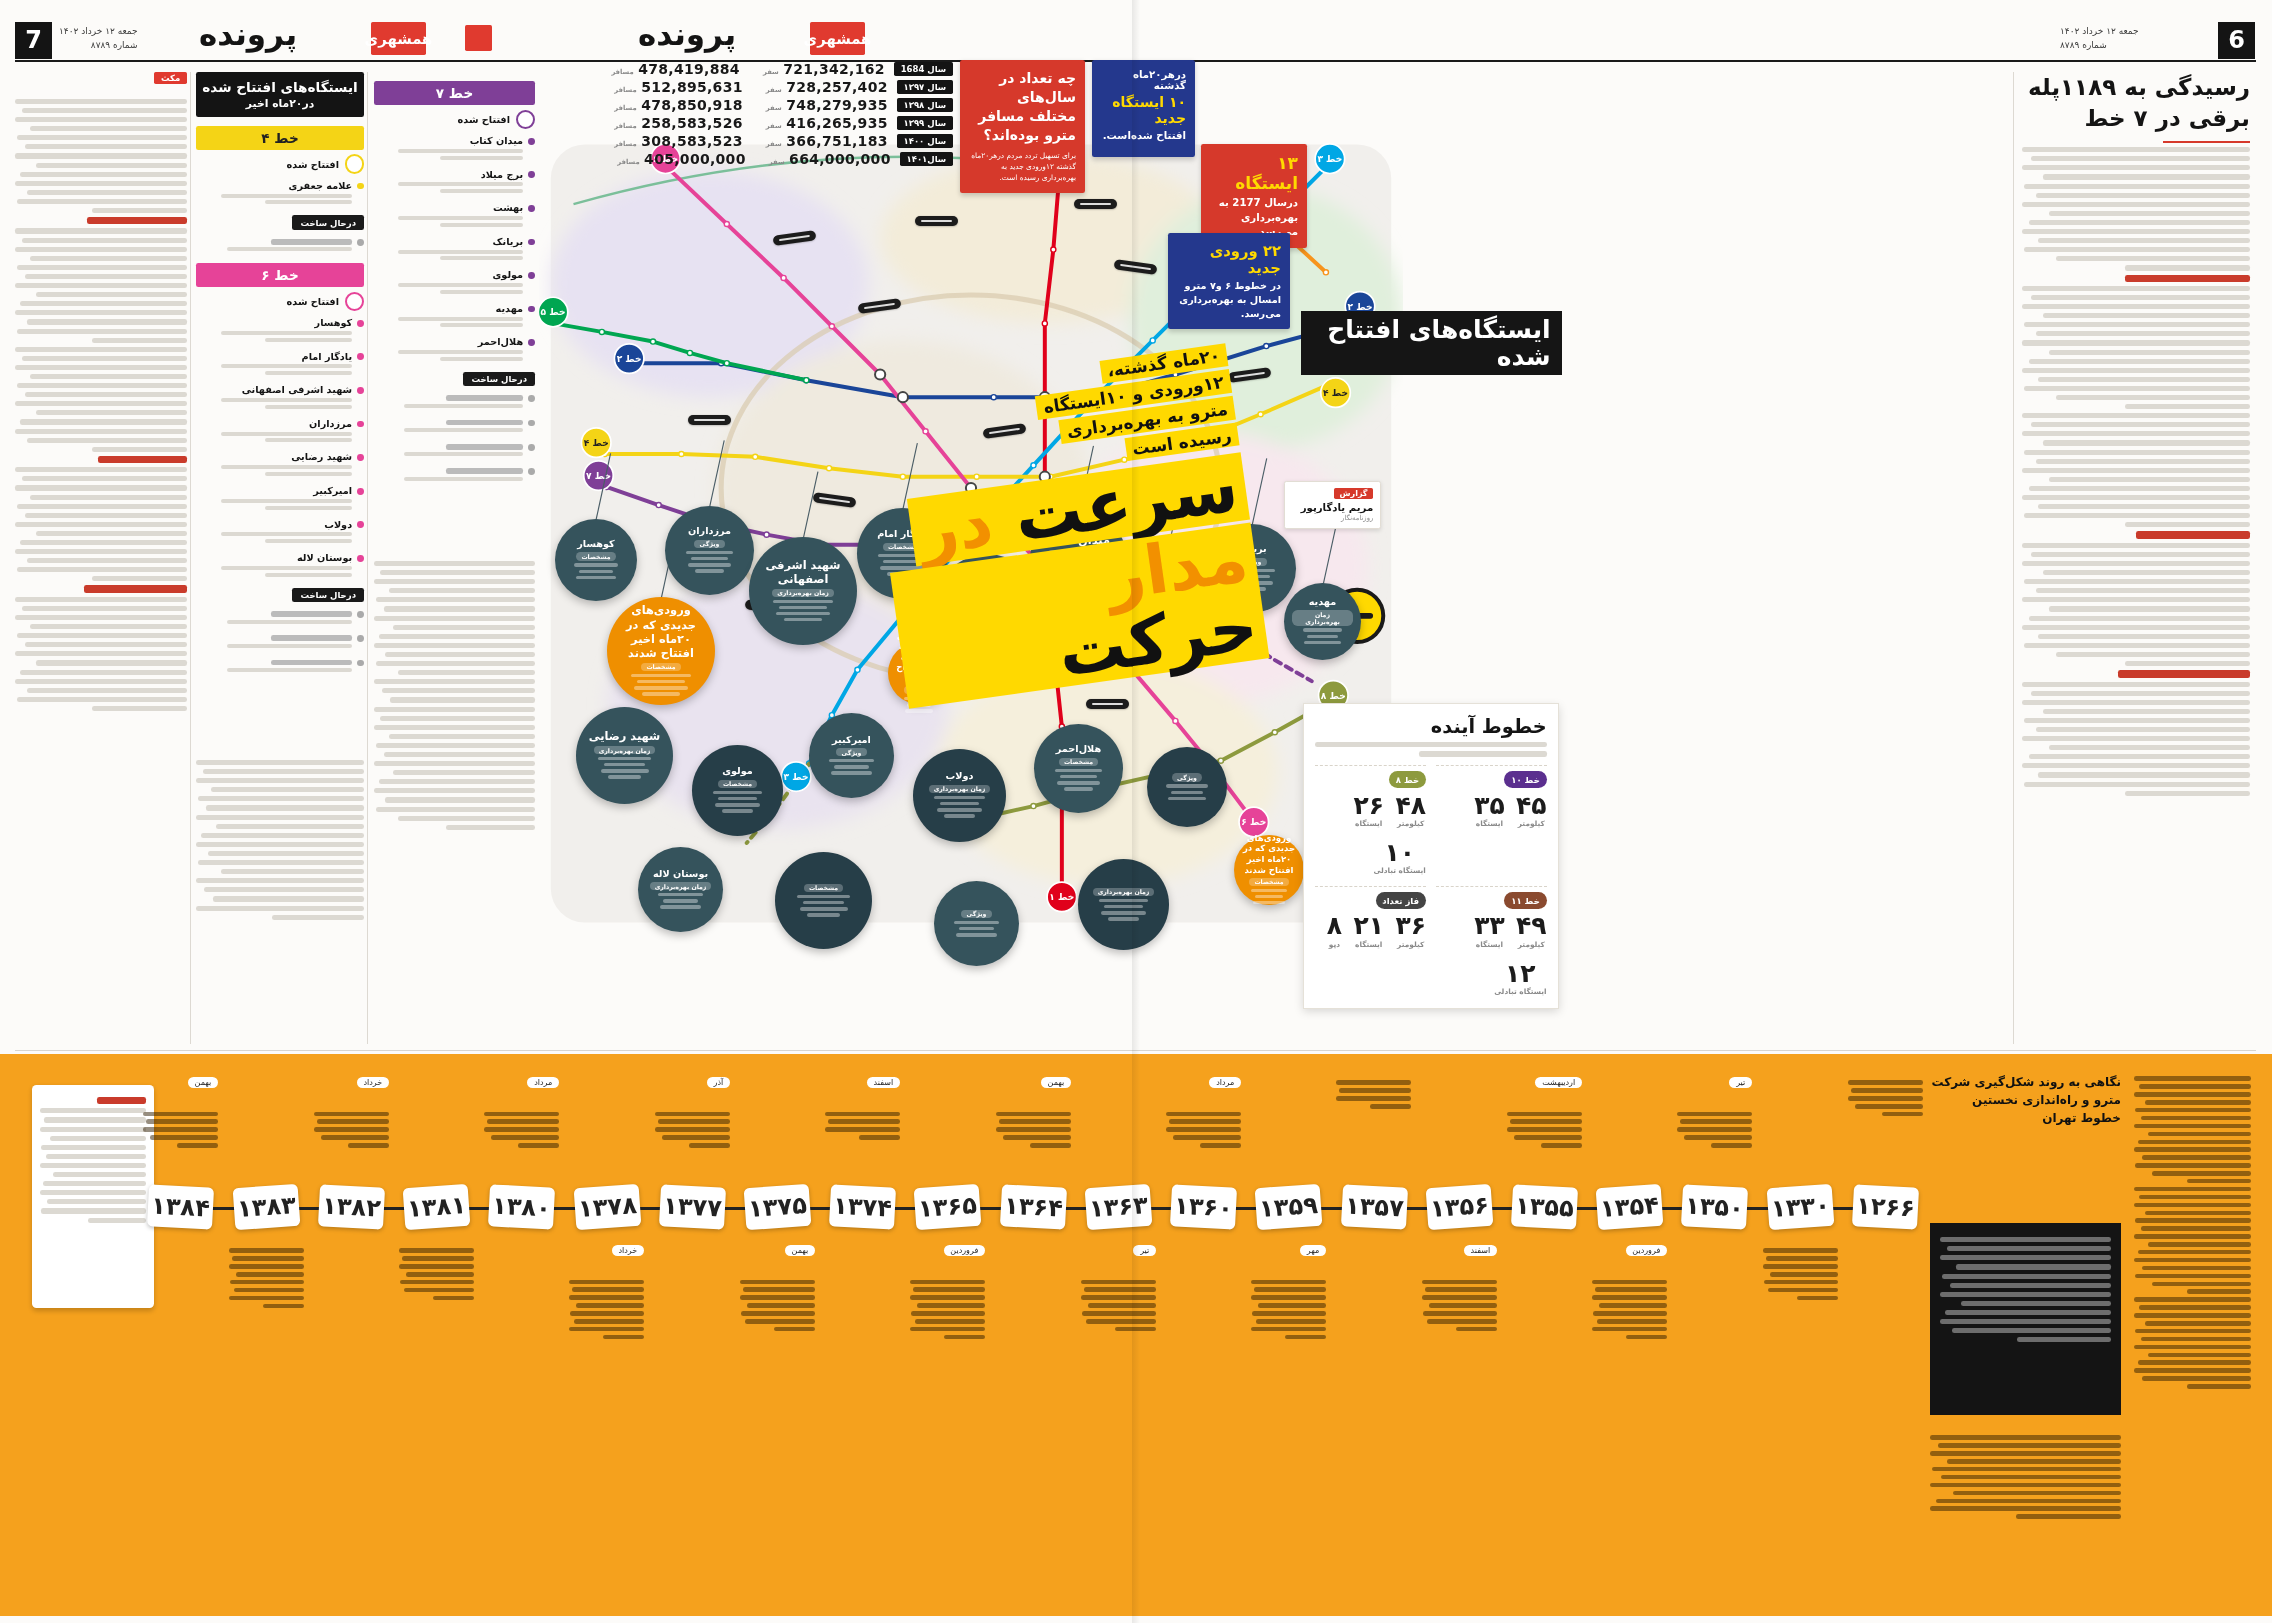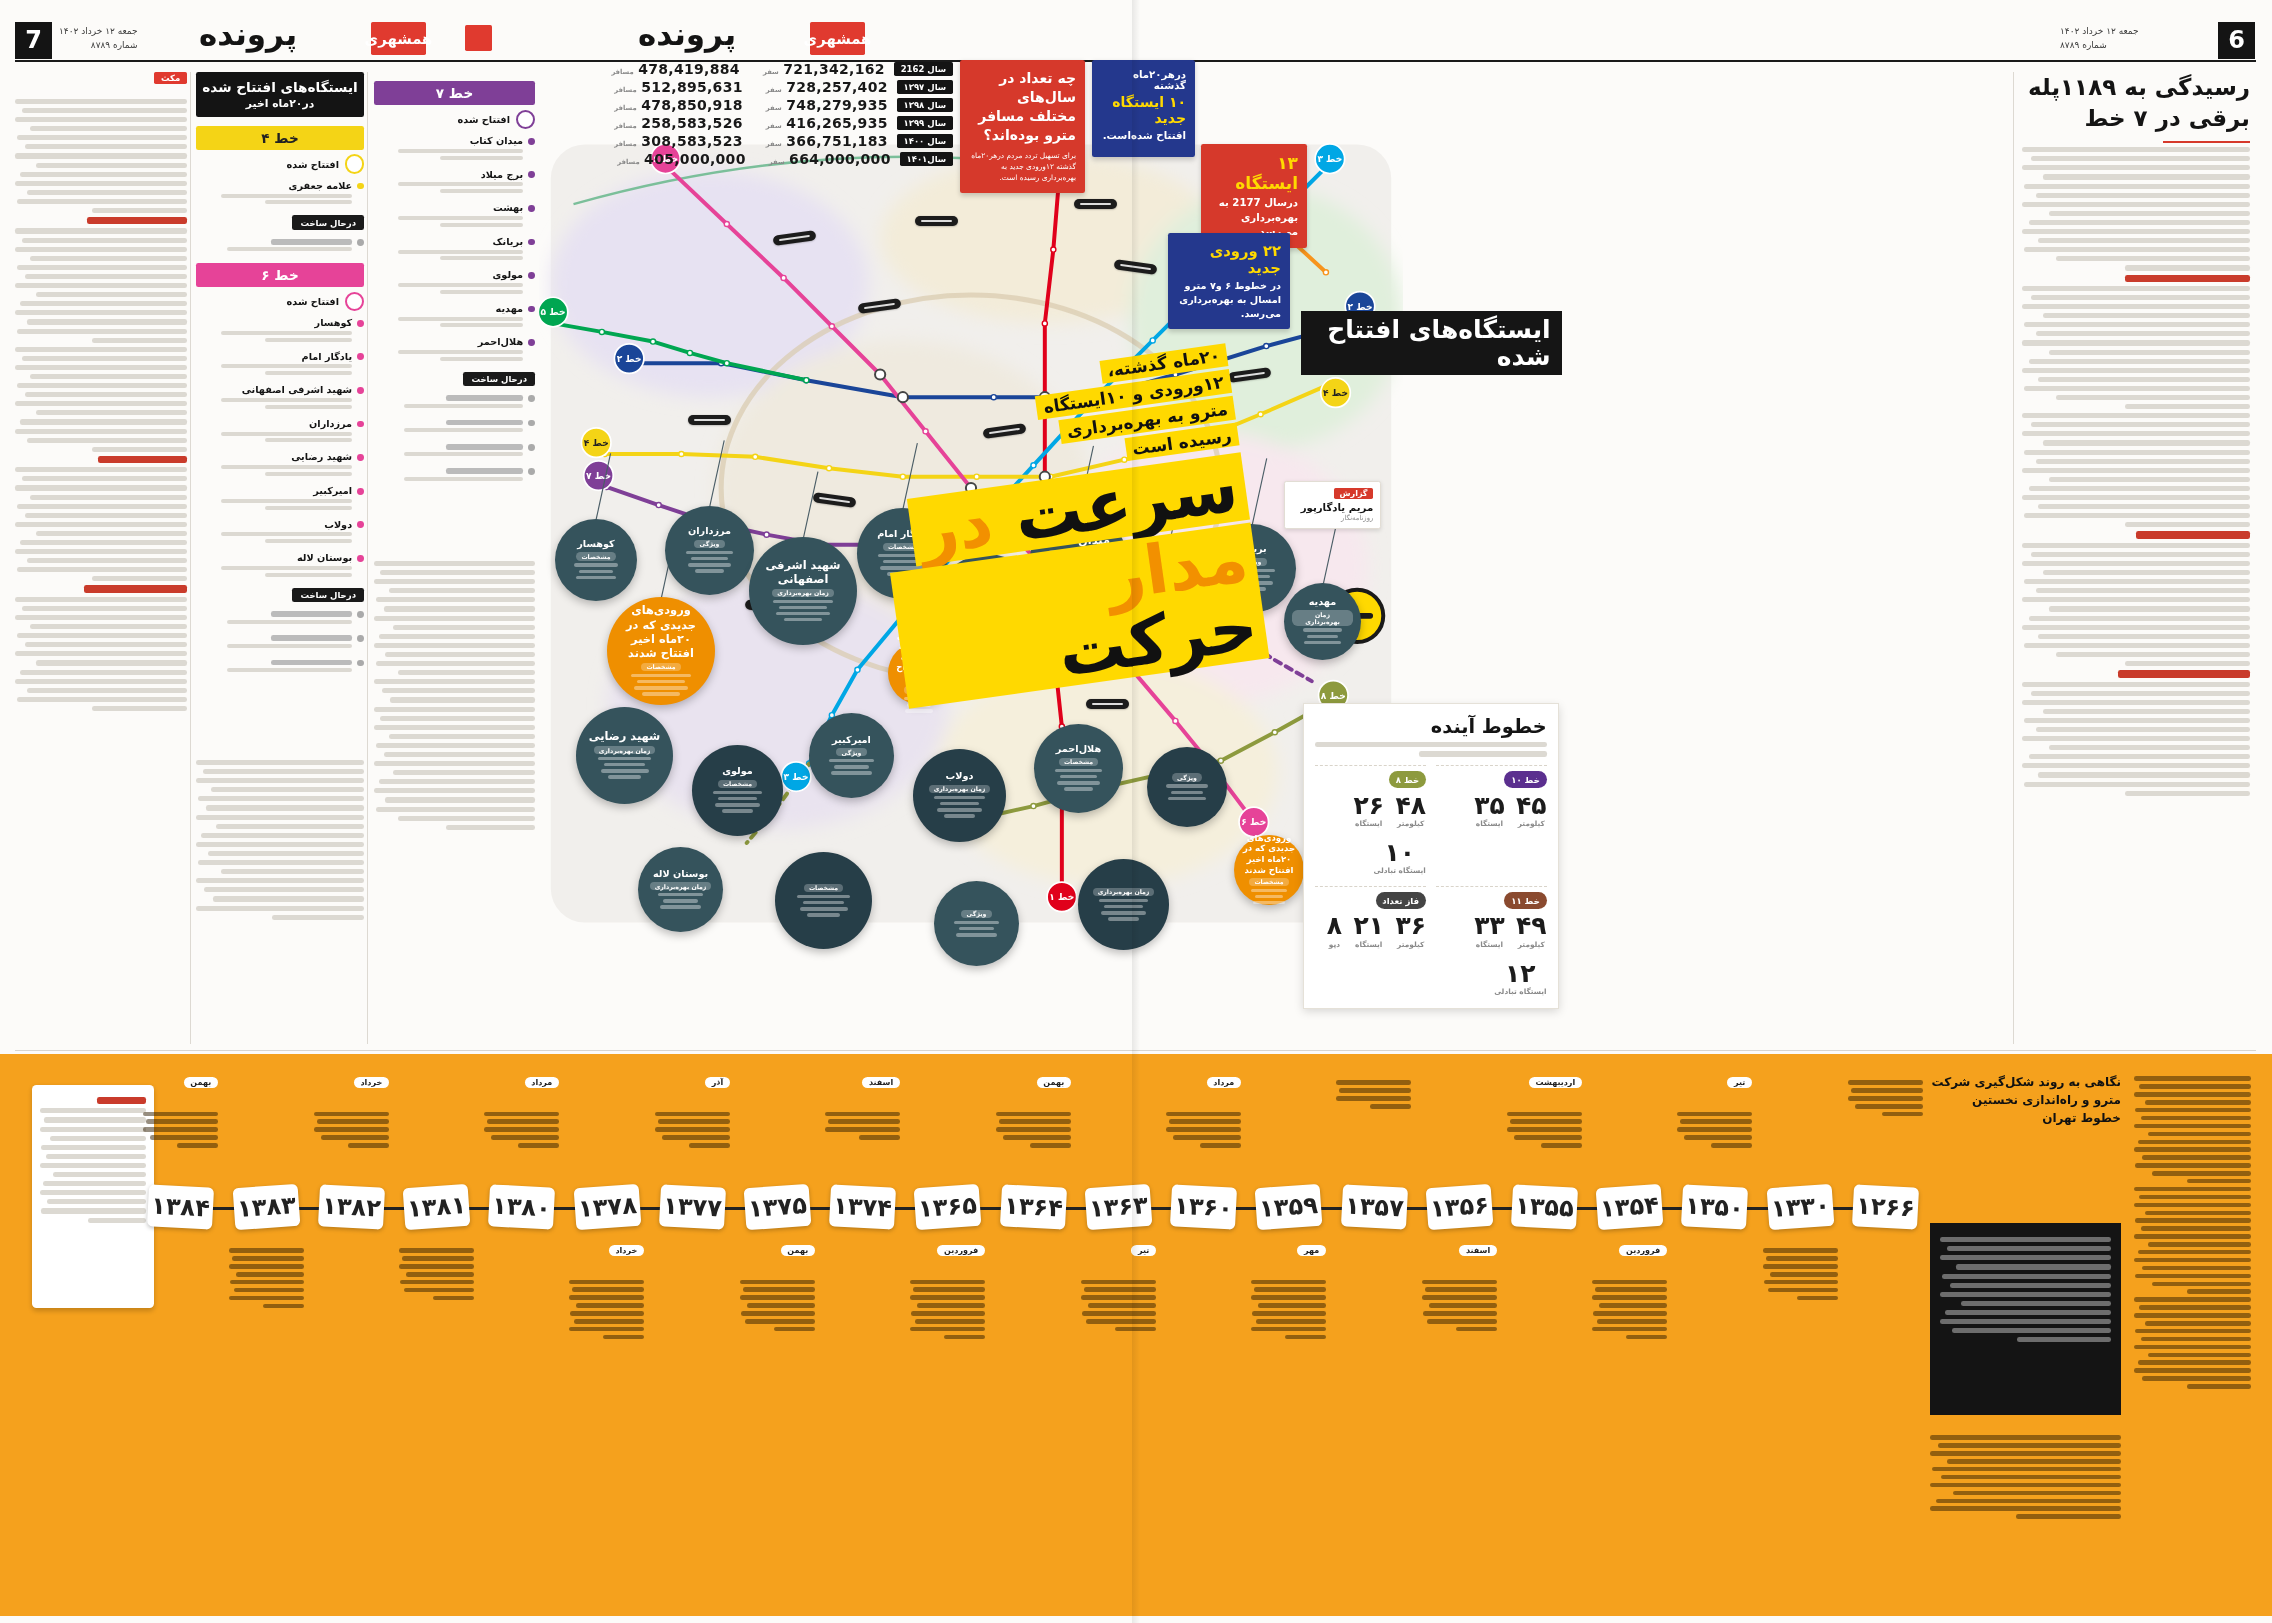--- a/index.html
+++ b/index.html
@@ -94,21 +94,21 @@
          display:flex;align-items:center;justify-content:center;box-shadow:0 0.6px 1.7px rgba(0,0,0,.3)}
   .mpill i{display:block;width:72%;height:2.3px;background:rgba(255,255,255,.85);border-radius:1.1px}
   
   #band{position:absolute;left:0;top:1054px;width:2273px;height:562px;background:#f5a11d}
   .yearbox{position:absolute;width:65px;height:42px;background:#fff;border-radius:5.7px;
            display:flex;align-items:center;justify-content:center;font-size:24px;font-weight:700;
            color:#222;box-shadow:0 1.7px 4px rgba(0,0,0,.25)}
   .tl-line{position:absolute;background:#222;height:3.4px;border-radius:1.7px}
   .tl-tick{position:absolute;width:8px;height:8px;background:#222;transform:rotate(45deg)}
   .tl-block{position:absolute;width:75px}
-  .monthpill{display:inline-block;background:#fff;border-radius:6.8px;font-size:8px;font-weight:700;
+  .monthpill{display:inline-block;background:#fff;border-radius:6.8px;font-size:8px;font-weight:400;
              color:#222;padding:1.1px 6.8px;margin-bottom:20px}
   .bandbig{font-size:34px;font-weight:700;color:#111;line-height:1.15;text-align:right}
   .bandkicker{font-size:12px;font-weight:700;color:#111;text-align:right;line-height:1.5}
   .blackbox{background:#141414;padding:10.2px}
   .whitecard{background:#fff;border-radius:4.5px;padding:8px;box-shadow:0 2.3px 5.7px rgba(0,0,0,.2)}
 </style>
 </head>
 <body>
 
 <div id="page">
@@ -923,21 +923,21 @@
         <div class="bub-body">
           <span class="sk light" style="width:84%"></span>
           <span class="sk light" style="width:66%"></span>
           <span class="sk light" style="width:76%"></span>
         </div>
       </div>
     </div>
 
   <div class="abs" style="left:586px;top:60px;width:368px">
       <div class="rid-row">
-        <span class="rid-year">سال 2162</span>
+        <span class="rid-year">سال 1684</span>
         <span class="rid-group">
           <bdi class="rid-num">721,342,162</bdi>
           <span class="rid-unit">سفر</span>
         </span>
         <span class="rid-group">
           <bdi class="rid-num">478,419,884</bdi>
           <span class="rid-unit">مسافر</span>
         </span>
       </div>
       <div class="rid-row">

